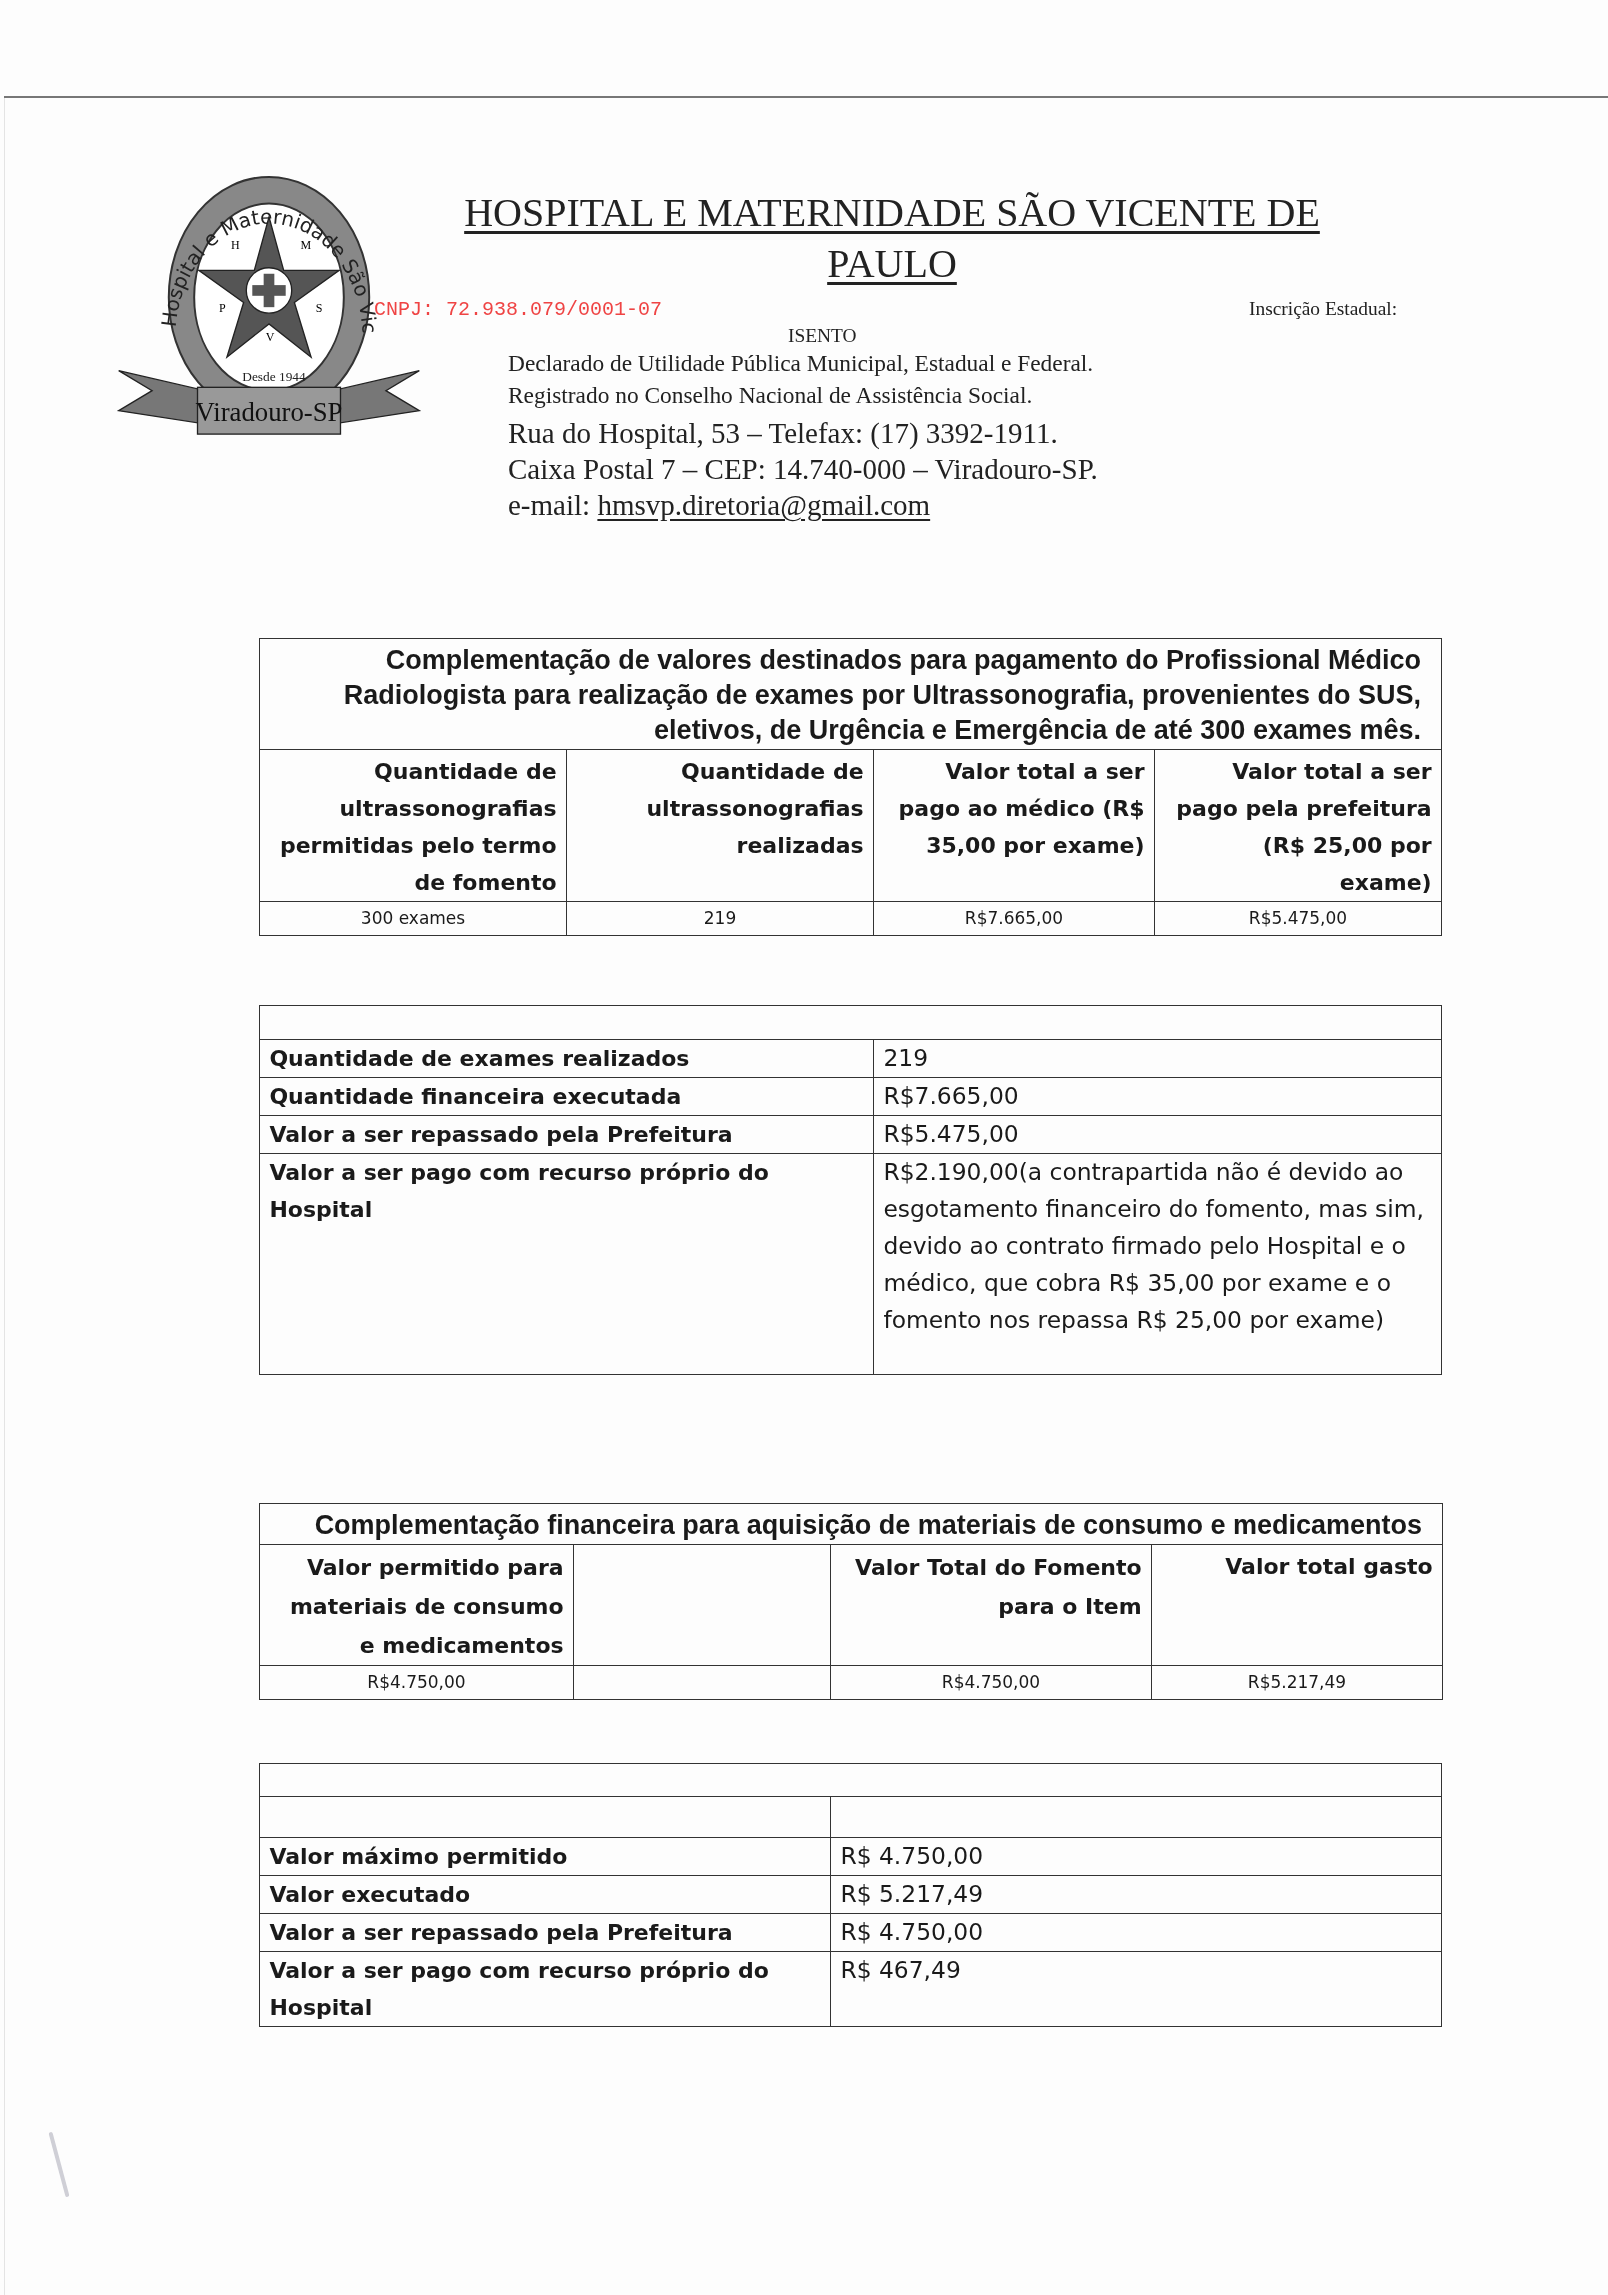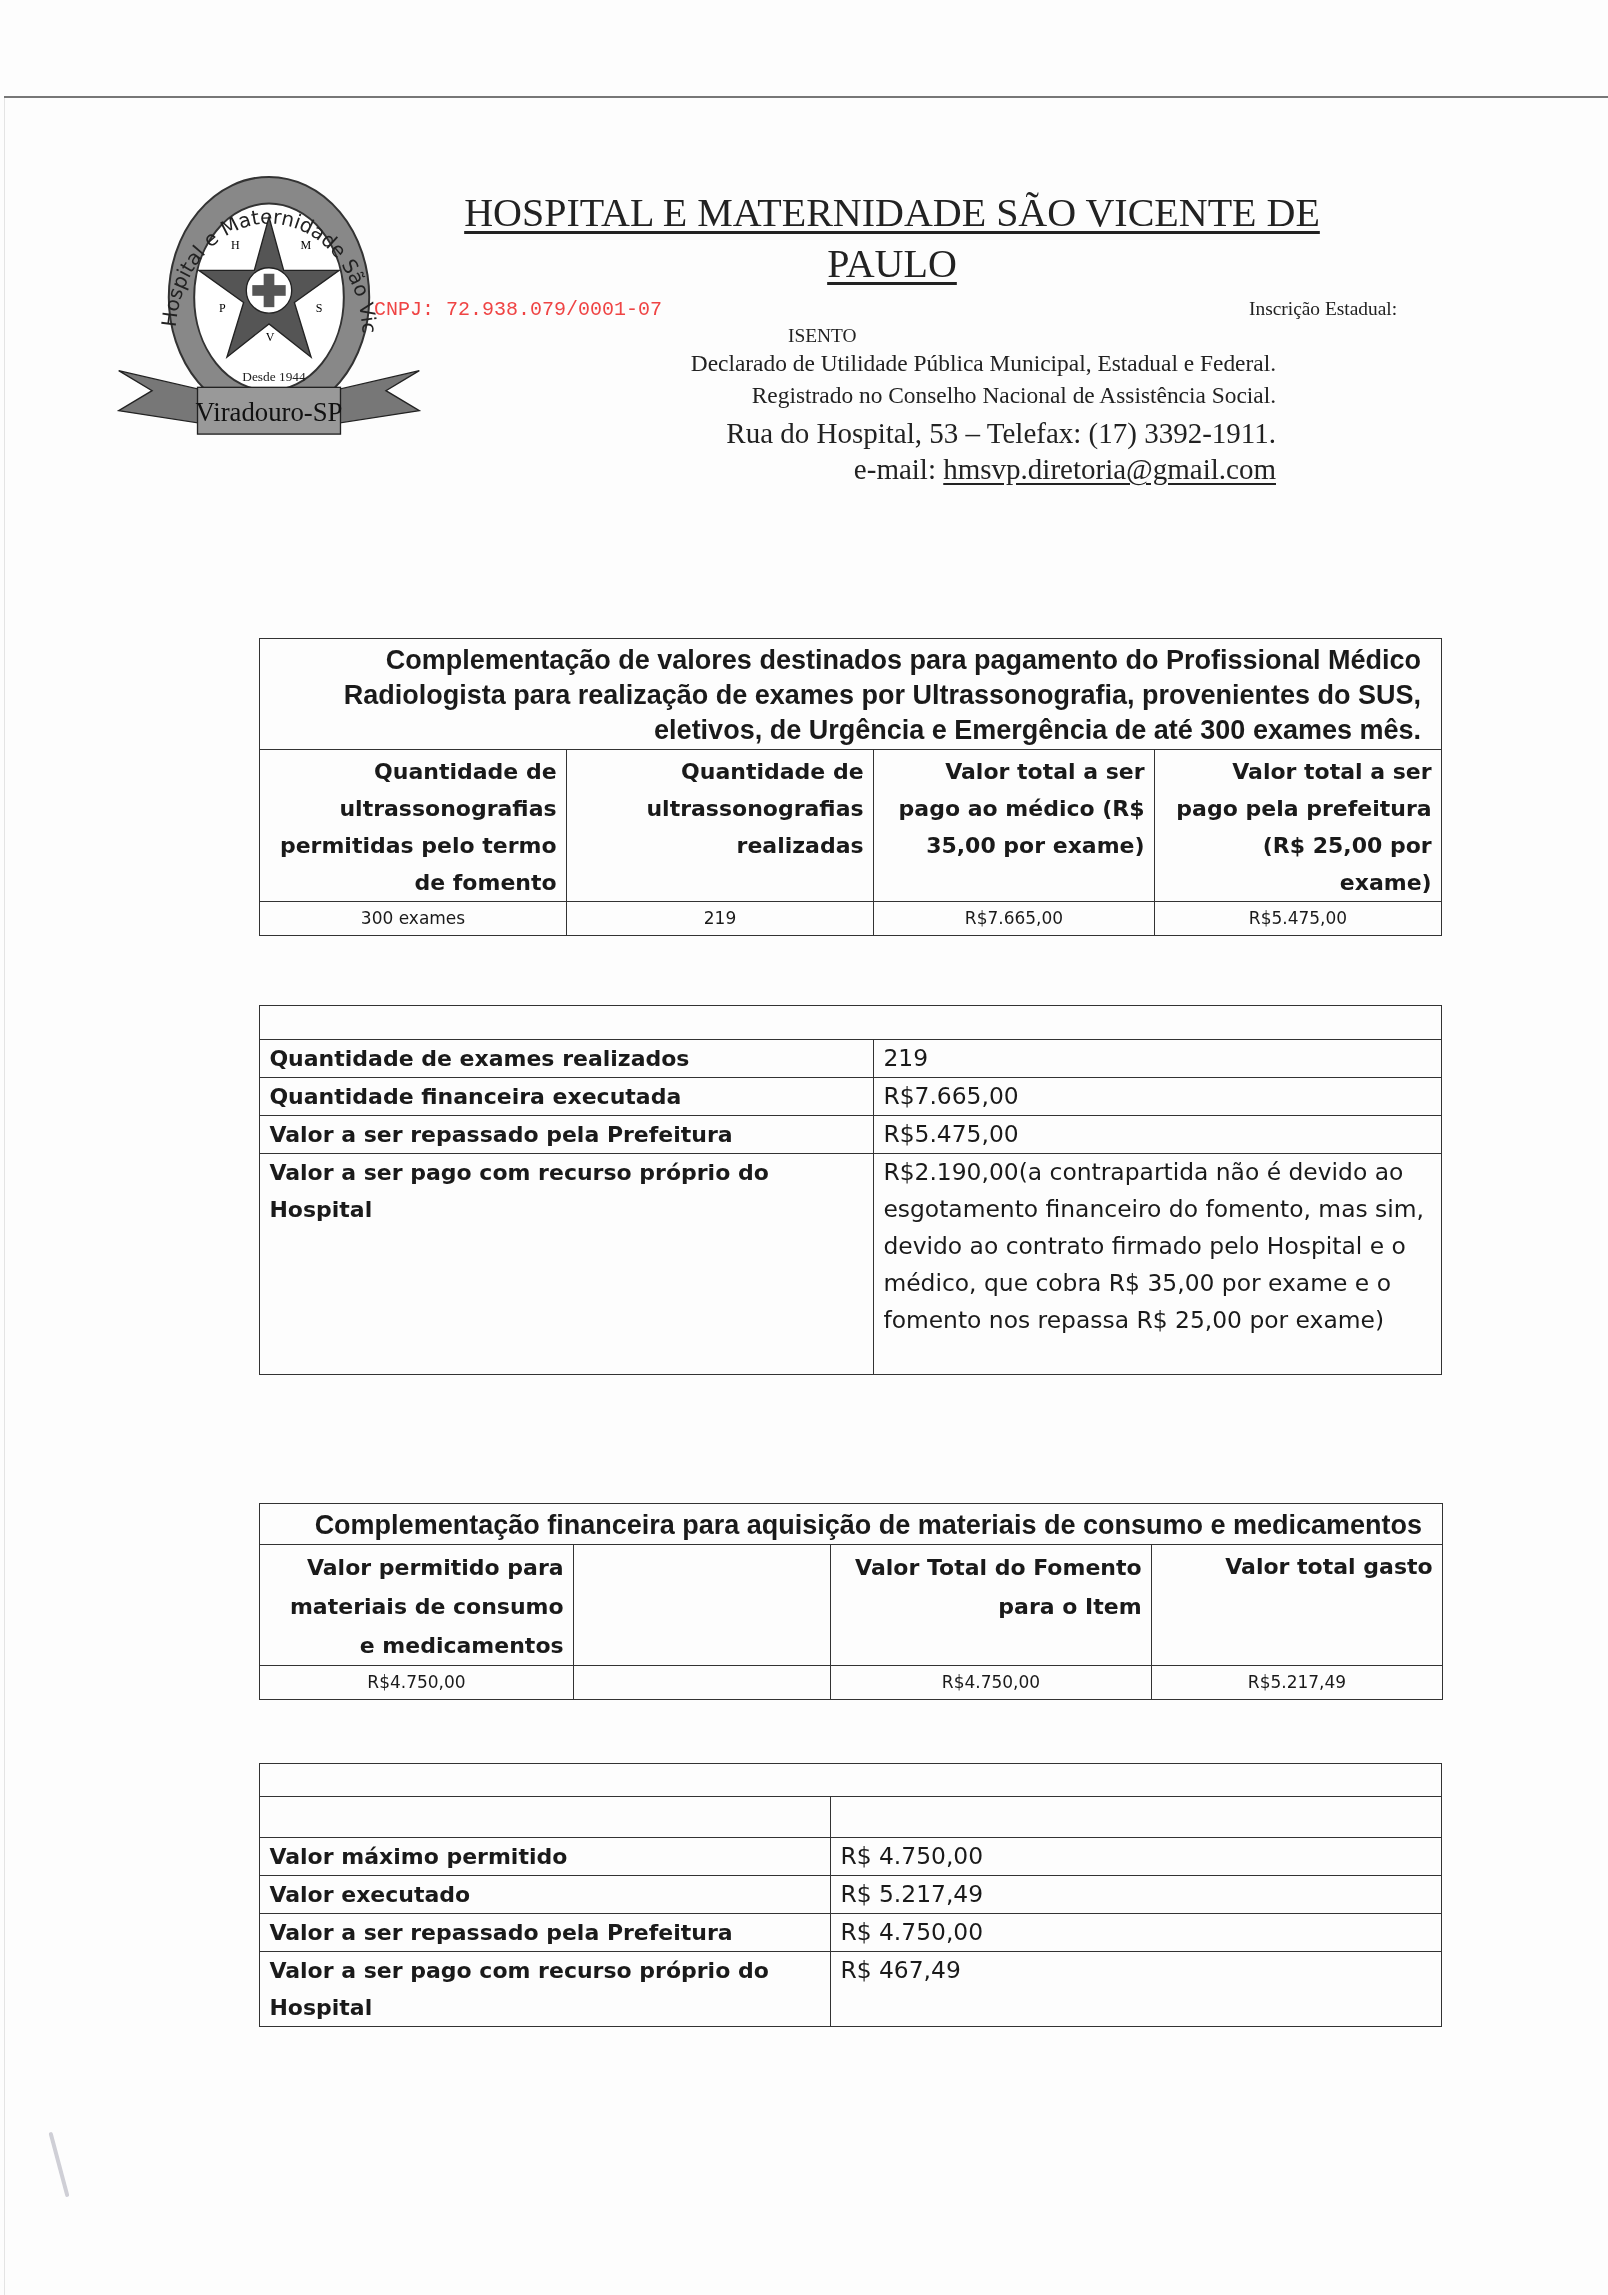--- a/index.html
+++ b/index.html
@@ -12,21 +12,21 @@
   .scan-mark { position: absolute; left: 57px; top: 2131px; width: 4px; height: 67px; background: #cfcfd6; transform: rotate(-15deg); border-radius: 2px; }
 
   
   .logo { position: absolute; left: 112px; top: 170px; width: 314px; height: 281px; }
   .lh-title { position: absolute; left: 381px; top: 187px; width: 1022px; text-align: center;
     font-family: "Liberation Serif", serif; font-size: 40px; line-height: 51px; color: #222; }
   .lh-title span { text-decoration: underline; text-decoration-thickness: 2.7px; text-underline-offset: 5.3px; text-align: center; }
   .lh-cnpj { position: absolute; left: 374px; top: 298px; font-family: Liberation Mono, monospace; font-size: 20px; color: #ef4444; }
   .lh-ie { position: absolute; left: 1249px; top: 298px; font-family: "Liberation Serif", serif; font-size: 19.4px; color: #222; }
   .lh-isento { position: absolute; left: 788px; top: 325px; font-family: "Liberation Serif", serif; font-size: 19.4px; color: #222; }
-  .lh-lines { position: absolute; left: 508px; top: 347px; width: 768px; text-align: right;
+  .lh-lines { position: absolute; left: 508px; top: 347px; width: 768px; text-align: left;
     font-family: "Liberation Serif", serif; color: #222; }
   .lh-lines .l1 { font-size: 23.4px; line-height: 32px; }
   .lh-lines .l2 { font-size: 23.4px; line-height: 32px; }
   .lh-lines .l3 { font-size: 29px; line-height: 36px; margin-top: 4px; }
   .lh-lines .l4 { font-size: 29px; line-height: 36px; }
   .lh-lines .l5 { font-size: 29px; line-height: 36px; }
   .lh-lines .email { text-decoration: underline; text-underline-offset: 4px; }
 
   
   table { position: absolute; border-collapse: collapse; table-layout: fixed; }
@@ -79,20 +79,21 @@
   <span>HOSPITAL E MATERNIDADE SÃO VICENTE DE</span><br>
   <span>PAULO</span>
 </div>
 <div class="lh-cnpj">CNPJ: 72.938.079/0001-07</div>
 <div class="lh-ie">Inscrição Estadual:</div>
 <div class="lh-isento">ISENTO</div>
 <div class="lh-lines">
   <div class="l1">Declarado de Utilidade Pública Municipal, Estadual e Federal.</div>
   <div class="l2">Registrado no Conselho Nacional de Assistência Social.</div>
   <div class="l3">Rua do Hospital, 53 – Telefax: (17) 3392-1911.</div>
+  <div class="l4">Caixa Postal 7 – CEP: 14.740-000 – Viradouro-SP.</div>
   <div class="l5">
     <span>e-mail: </span><span class="email">hmsvp.diretoria@gmail.com</span>
   </div>
 </div>
 
 <table id="t1">
   <colgroup>
       <col style="width:307px">
       <col style="width:307px">
       <col style="width:281px">

